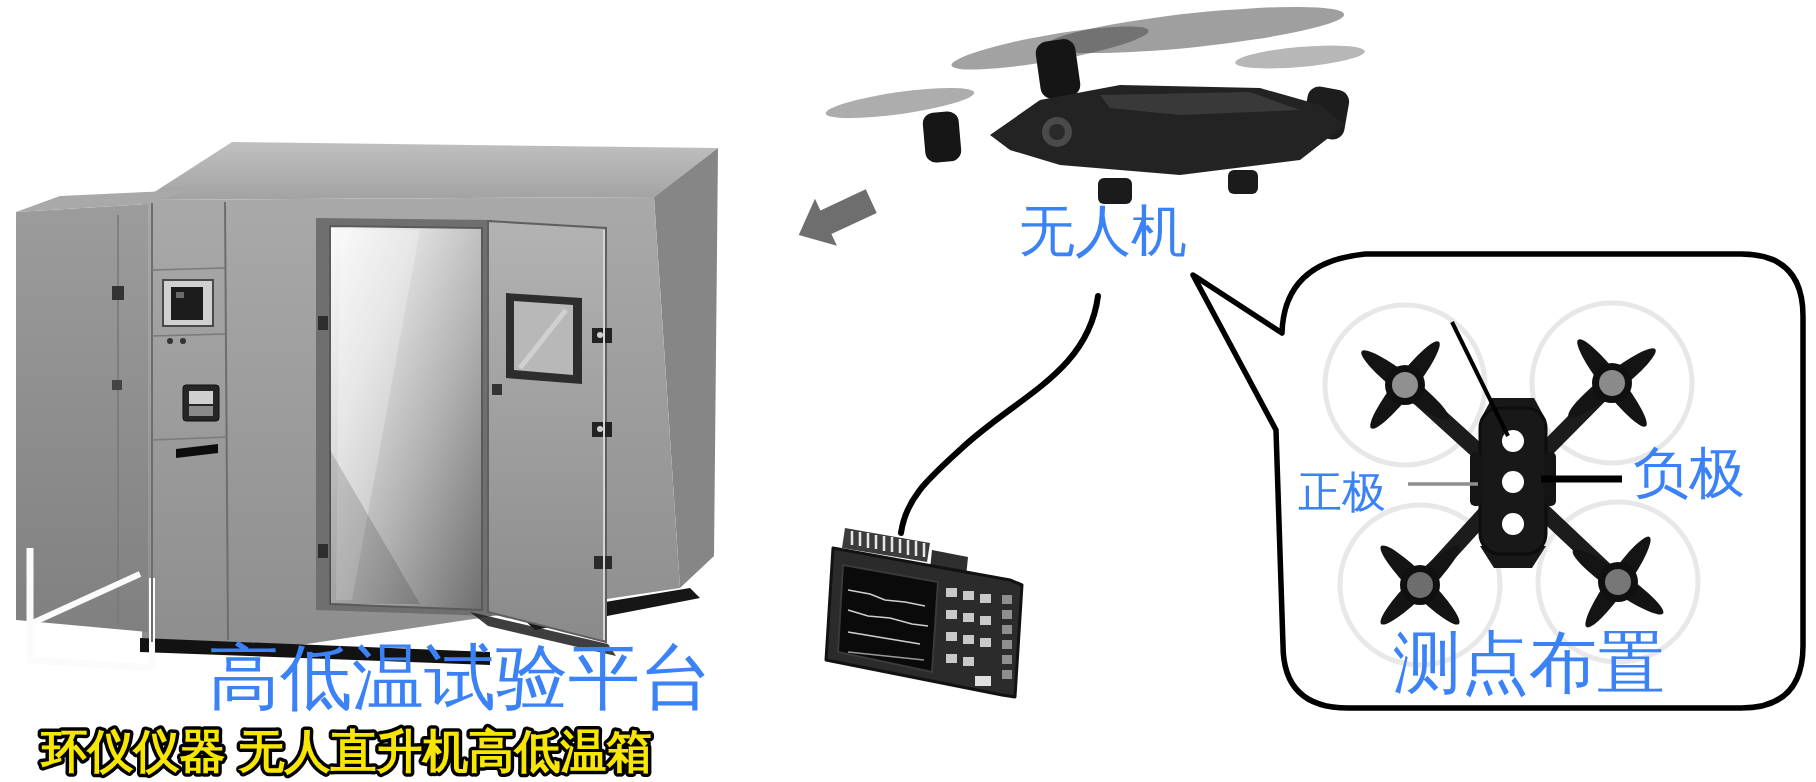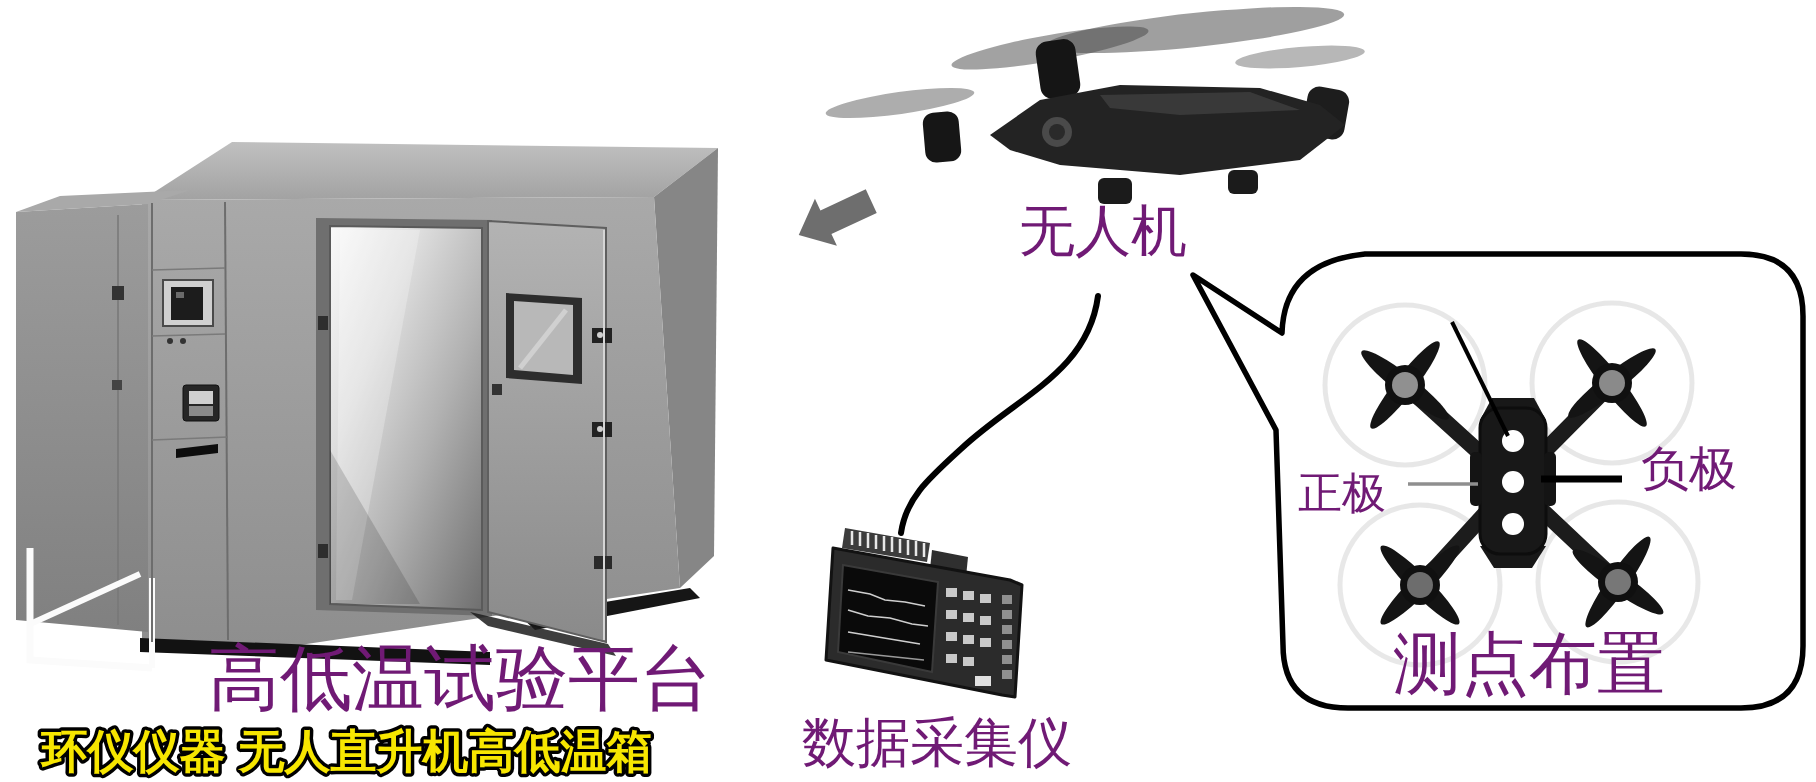--- a/index.html
+++ b/index.html
@@ -1,26 +1,26 @@
 <!DOCTYPE html>
 <html><head>
 <meta charset="utf-8">
 <style>
   html,body{margin:0;padding:0;background:#fff;}
   #canvas{position:relative;width:1816px;height:782px;background:#fff;overflow:hidden;
           font-family:"Liberation Serif","DejaVu Serif",serif;}
   #gfx{position:absolute;left:0;top:0;width:1816px;height:782px;}
-  .lbl{position:absolute;color:#701a75;text-align:center;white-space:nowrap;line-height:1.05;
-       font-family:Liberation Sans, sans-serif;}
+  .lbl{position:absolute;color:#3b82f6;text-align:center;white-space:nowrap;line-height:1.05;
+       font-family:Liberation Serif, serif;}
   .lbl-chamber{left:190px;top:600px;width:540px;font-size:72px;margin-top:41px;}
   .lbl-drone{left:1003px;top:202px;width:200px;font-size:56px;}
   .lbl-daq{left:792px;top:714px;width:290px;font-size:54px;}
   .lbl-callout-title{left:1293px;top:264px;width:384px;font-size:54px;}
   .lbl-callout-left{left:1284px;top:470px;width:116px;font-size:44px;}
-  .lbl-callout-right{left:1622px;top:444px;width:134px;font-size:48px;text-align:center;}
+  .lbl-callout-right{left:1622px;top:444px;width:134px;font-size:56px;text-align:center;}
   .lbl-callout-caption{left:1393px;top:628px;width:254px;font-size:68px;}
 </style>
 </head>
 <body>
 
 <div id="canvas">
 
   <svg id="gfx" viewBox="0 0 1816 782" xmlns="http://www.w3.org/2000/svg">
     <defs>
       <linearGradient id="gTop" x1="0" y1="0" x2="0" y2="1">
@@ -226,17 +226,16 @@
 
     <line x1="1452" y1="322" x2="1508" y2="436" stroke="#000" stroke-width="4"></line>
     <line x1="1408" y1="484" x2="1478" y2="484" stroke="#8f8f8f" stroke-width="3.5"></line>
     <line x1="1541" y1="479" x2="1622" y2="479" stroke="#000" stroke-width="7"></line>
 
     <text x="347" y="767" text-anchor="middle" font-size="46" font-weight="bold" font-family="Liberation Sans, DejaVu Sans, sans-serif" paint-order="stroke" stroke="#000000" stroke-width="7" stroke-linejoin="round" fill="#f7e600">环仪仪器 无人直升机高低温箱</text>
   </svg>
 
   <div class="lbl lbl-chamber">高低温试验平台</div>
   <div class="lbl lbl-drone">无人机</div>
-  <div class="lbl lbl-daq">数据采集仪</div>
   <div class="lbl lbl-callout-left">正极</div>
   <div class="lbl lbl-callout-right">负极</div>
   <div class="lbl lbl-callout-caption">测点布置</div>
 </div>
 
 </body></html>

